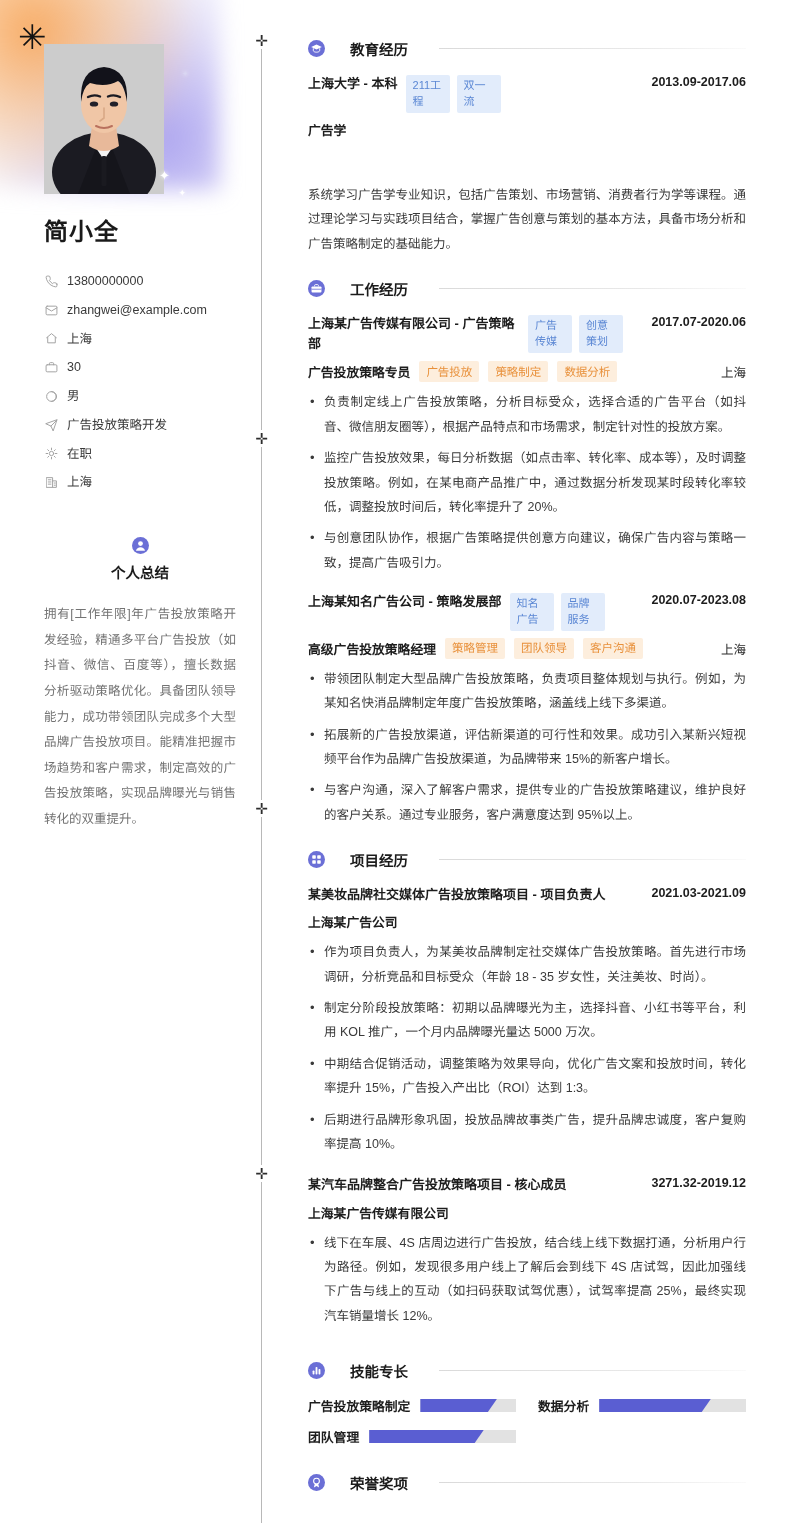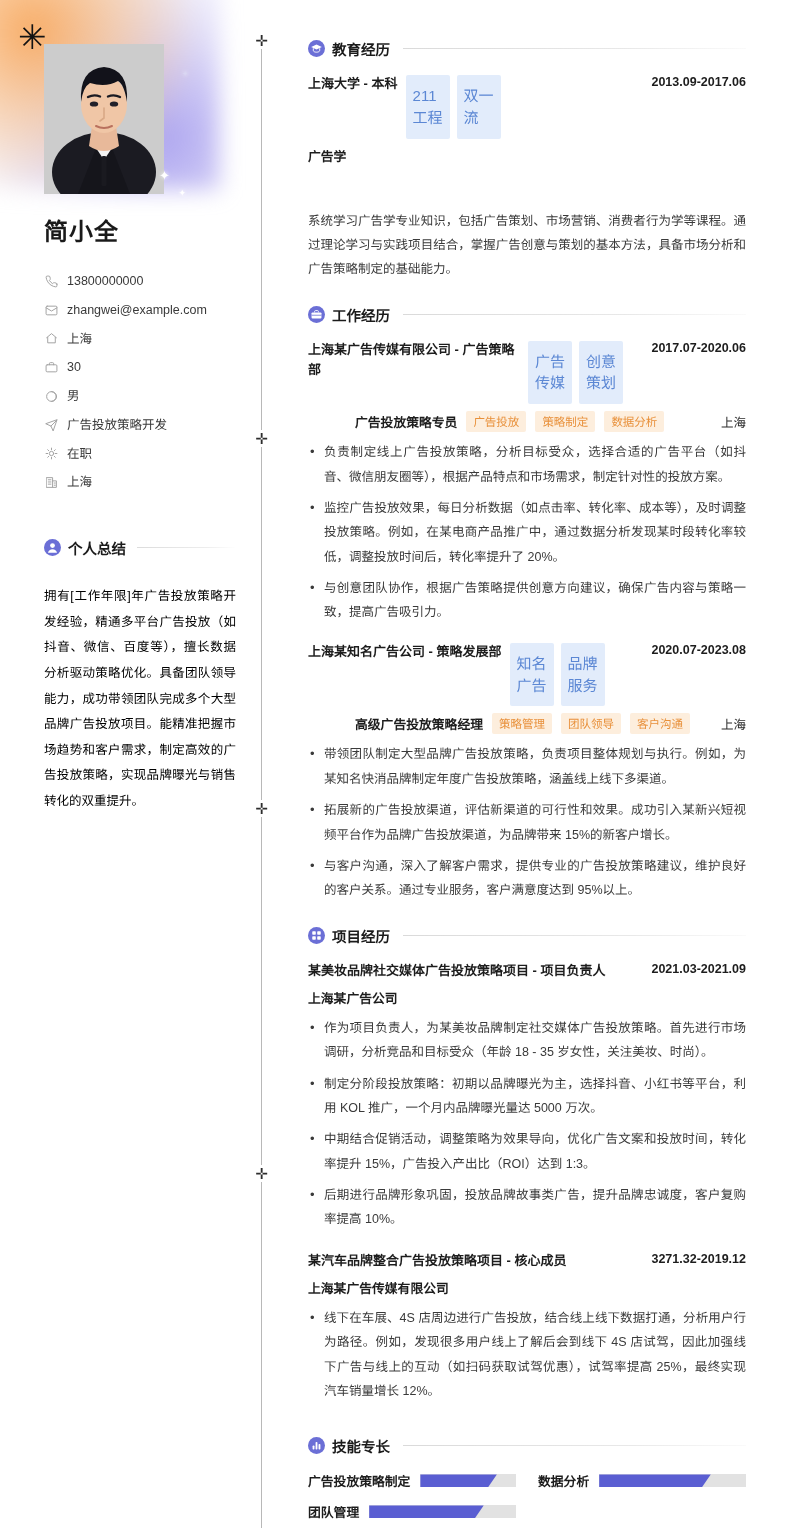--- a/index.html
+++ b/index.html
@@ -41,57 +41,57 @@
 
   .contact { list-style:none;margin-top:20px; }
   .contact li {
     display:flex; align-items:center; gap:9px;
     font-size:12.5px; color:#3a3a3a; padding:5px 0; line-height:1.5;
   }
   .ci { width:14px; height:14px; flex:0 0 14px; opacity:.55; display:flex; align-items:center; justify-content:center; }
   .ci svg { width:13px; height:13px; display:block; }
 
   .left-sec { margin-top:40px; }
-  .left-sec-head { display:flex; align-items:center; gap:7px; margin-bottom:26px; position:relative; }
+  .left-sec-head { display:flex; align-items:center; gap:7px; margin-bottom:13px; position:relative;flex-direction:column; }
   .left-sec-head .badge { width:17px; height:17px; flex:0 0 17px; }
   .left-sec-title { font-size:14.5px; font-weight:700; color:#1b1b1b; }
   .left-rule { flex:1; height:1px; background:linear-gradient(90deg,#dcdcdc,#ededed 70%,#fff); margin-left:4px; }
 
-  .summary { font-size:12.5px; line-height:2.05; color:#000000; text-align:justify; }
+  .summary { font-size:12.5px; line-height:2.05; color:#737373; text-align:justify; }
 
   
   .divider { position:absolute; left:261px; top:40px; bottom:34px; width:1px; background:#b8b8b8; z-index:3; }
   .divider .plus {
     position:absolute; left:50%; transform:translateX(-50%);
     font-size:15px; line-height:1; color:#2c2c2c; font-weight:700;
     background:#fff; padding:1px 0;
   }
 
   
   .right { flex:1; padding:38px 48px 42px 46px; min-width:0; }
 
   .sec { margin-bottom:22px; }
-  .sec-head { display:flex; align-items:center; gap:7px; margin-bottom:15px; }
+  .sec-head { display:flex; align-items:center; gap:25px; margin-bottom:15px; }
   .badge { width:17px; height:17px; flex:0 0 17px; display:block; }
   .sec-title { font-size:14.5px; font-weight:700; color:#1b1b1b; white-space:nowrap; }
   .rule { flex:1; height:1px; background:linear-gradient(90deg,#dadada,#e8e8e8 65%,#fafafa); margin-left:6px; }
 
   .entry { margin-bottom:17px; }
   .entry:last-child { margin-bottom:0; }
 
   .row1 { display:flex; align-items:flex-start; gap:8px; margin-bottom:7px; }
   .org { font-size:13px; font-weight:700; color:#1d1d1d; line-height:1.55; max-width:212px; }
   .tagwrap { display:flex; gap:7px; flex-wrap:wrap; padding-top:1px; }
   .tag-blue {
-    background:#e2ecfb; color:#5b87d4; font-size:15px; line-height:1.45;
-    padding:10px 7px; border-radius:2px; max-width:44px; text-align:left;
+    background:#e2ecfb; color:#5b87d4; font-size:11px; line-height:1.45;
+    padding:3px 7px; border-radius:2px; max-width:44px; text-align:left;
   }
   .date { margin-left:auto; font-size:12.5px; font-weight:700; color:#1d1d1d; white-space:nowrap; padding-top:1px; }
 
-  .row2 { display:flex; align-items:center; gap:9px; margin-bottom:8px; flex-wrap:wrap;margin-left:47px; }
+  .row2 { display:flex; align-items:center; gap:9px; margin-bottom:8px; flex-wrap:wrap; }
   .role { font-size:12.8px; font-weight:700; color:#1d1d1d; white-space:nowrap; }
   .tag-orange {
     background:#fdeedd; color:#e8903a; font-size:11.5px; line-height:1.4;
     padding:2.5px 7px; border-radius:2px; white-space:nowrap;
   }
   .loc { margin-left:auto; font-size:12.5px; color:#2a2a2a; white-space:nowrap; }
 
   .subline { font-size:12.8px; font-weight:700; color:#1d1d1d; margin-bottom:9px; }
 
   .desc { font-size:12.5px; line-height:1.95; color:#3a3a3a; text-align:justify;margin-top:44px; }

